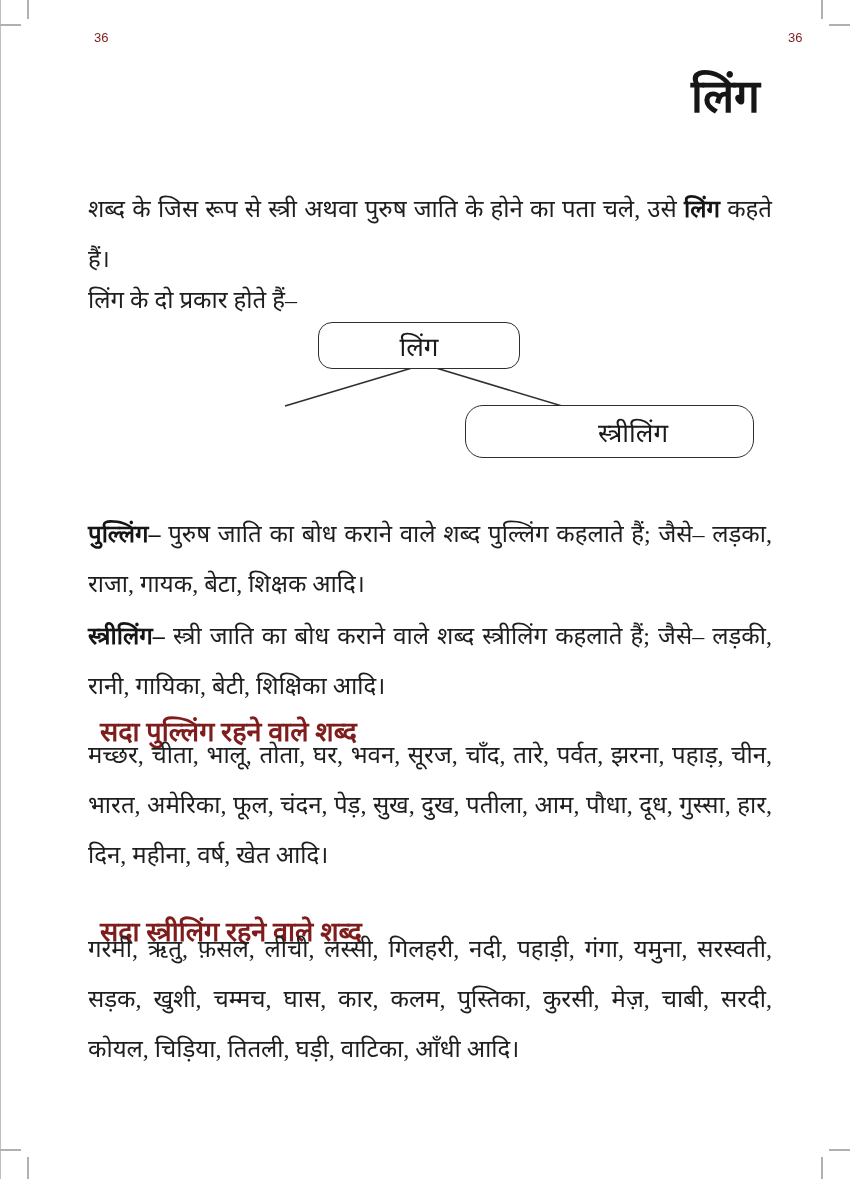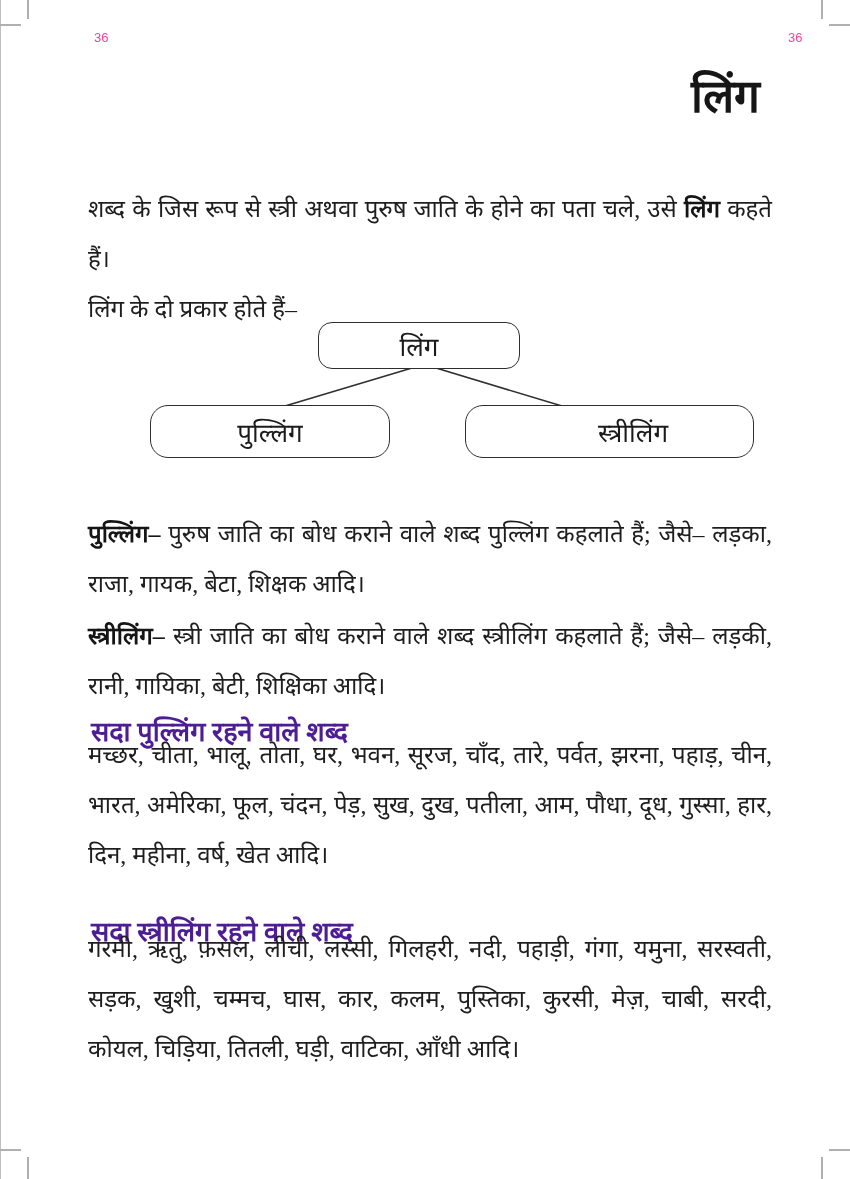--- a/index.html
+++ b/index.html
@@ -27,48 +27,48 @@
   .crop.tr-v { left: 821px; top: 0;     width: 2px;  height: 19px; }
   .crop.tr-h { left: 829px; top: 24px;  width: 21px; height: 2px;  }
   .crop.bl-h { left: 0;    top: 1149px; width: 21px; height: 2px;  }
   .crop.bl-v { left: 27px; top: 1157px; width: 2px;  height: 22px; }
   .crop.br-h { left: 829px; top: 1149px; width: 21px; height: 2px; }
   .crop.br-v { left: 821px; top: 1157px; width: 2px;  height: 22px; }
 
   .pagenum {
     position: absolute; top: 30px;
     font-family: "Liberation Sans", "DejaVu Sans", sans-serif;
-    font-size: 13px; color: #ec4899;
+    font-size: 13px; color: #7f1d1d;
   }
   .pagenum.left  { left: 94px; }
   .pagenum.right { left: 788px; }
 
   .chapter-title {
     position: absolute; top: 68px; right: 90px;
     font-size: 46px; font-weight: 700; color: #161616;
     line-height: 58px;
   }
 
   .block {
     position: absolute; left: 88px; width: 684px;
     font-size: 24px; line-height: 50px;
     text-align: justify; text-align-last: left;
     color: #1e1e1e;
   }
   .block strong { font-weight: 700; color: #151515; }
 
   .intro      { top: 160px; }
-  .types-line { top: 260px; }
+  .types-line { top: 251px; }
   .def-1      { top: 485px; font-family: Liberation Serif, serif; }
   .def-2      { top: 587px; }
 
   .section-heading {
-    position: absolute; left: 91px; width: 684px;
+    position: absolute; left: 100px; width: 684px;
     font-size: 27px; font-weight: 700; line-height: 40px;
-    color: #4c1d95; text-align: left;
+    color: #7f1d1d; text-align: left;
   }
   .heading-1 { top: 690px; }
   .heading-2 { top: 890px; }
 
   .words-1 { top: 706px; }
   .words-2 { top: 900px; }
 
   
   .diagram {
     position: absolute; left: 88px; top: 322px;
@@ -110,21 +110,20 @@
   <p class="block intro"><span>शब्द के जिस रूप से स्त्री अथवा पुरुष जाति के होने का पता चले, उसे </span><strong>लिंग</strong><span> कहते हैं।</span></p>
 
   <p class="block types-line">लिंग के दो प्रकार होते हैं–</p>
 
   <div class="diagram">
     <svg width="684" height="135" viewBox="0 0 684 135">
       <line x1="324" y1="46" x2="197" y2="84" stroke="#2f2f2f" stroke-width="1.6"></line>
       <line x1="348" y1="46" x2="474" y2="84" stroke="#2f2f2f" stroke-width="1.6"></line>
     </svg>
     <div class="dbox root">लिंग</div>
-    <div class="dbox leaf-l">पुल्लिंग</div>
     <div class="dbox leaf-r">स्त्रीलिंग</div>
   </div>
 
   <p class="block def-1"><strong>पुल्लिंग–</strong><span> पुरुष जाति का बोध कराने वाले शब्द पुल्लिंग कहलाते हैं; जैसे– लड़का, राजा, गायक, बेटा, शिक्षक आदि।</span></p>
 
   <p class="block def-2"><strong>स्त्रीलिंग–</strong><span> स्त्री जाति का बोध कराने वाले शब्द स्त्रीलिंग कहलाते हैं; जैसे– लड़की, रानी, गायिका, बेटी, शिक्षिका आदि।</span></p>
 
   <h2 class="section-heading heading-1">सदा पुल्लिंग रहने वाले शब्द</h2>
 
   <p class="block words-1">मच्छर, चीता, भालू, तोता, घर, भवन, सूरज, चाँद, तारे, पर्वत, झरना, पहाड़, चीन, भारत, अमेरिका, फूल, चंदन, पेड़, सुख, दुख, पतीला, आम, पौधा, दूध, गुस्सा, हार, दिन, महीना, वर्ष, खेत आदि।</p>

